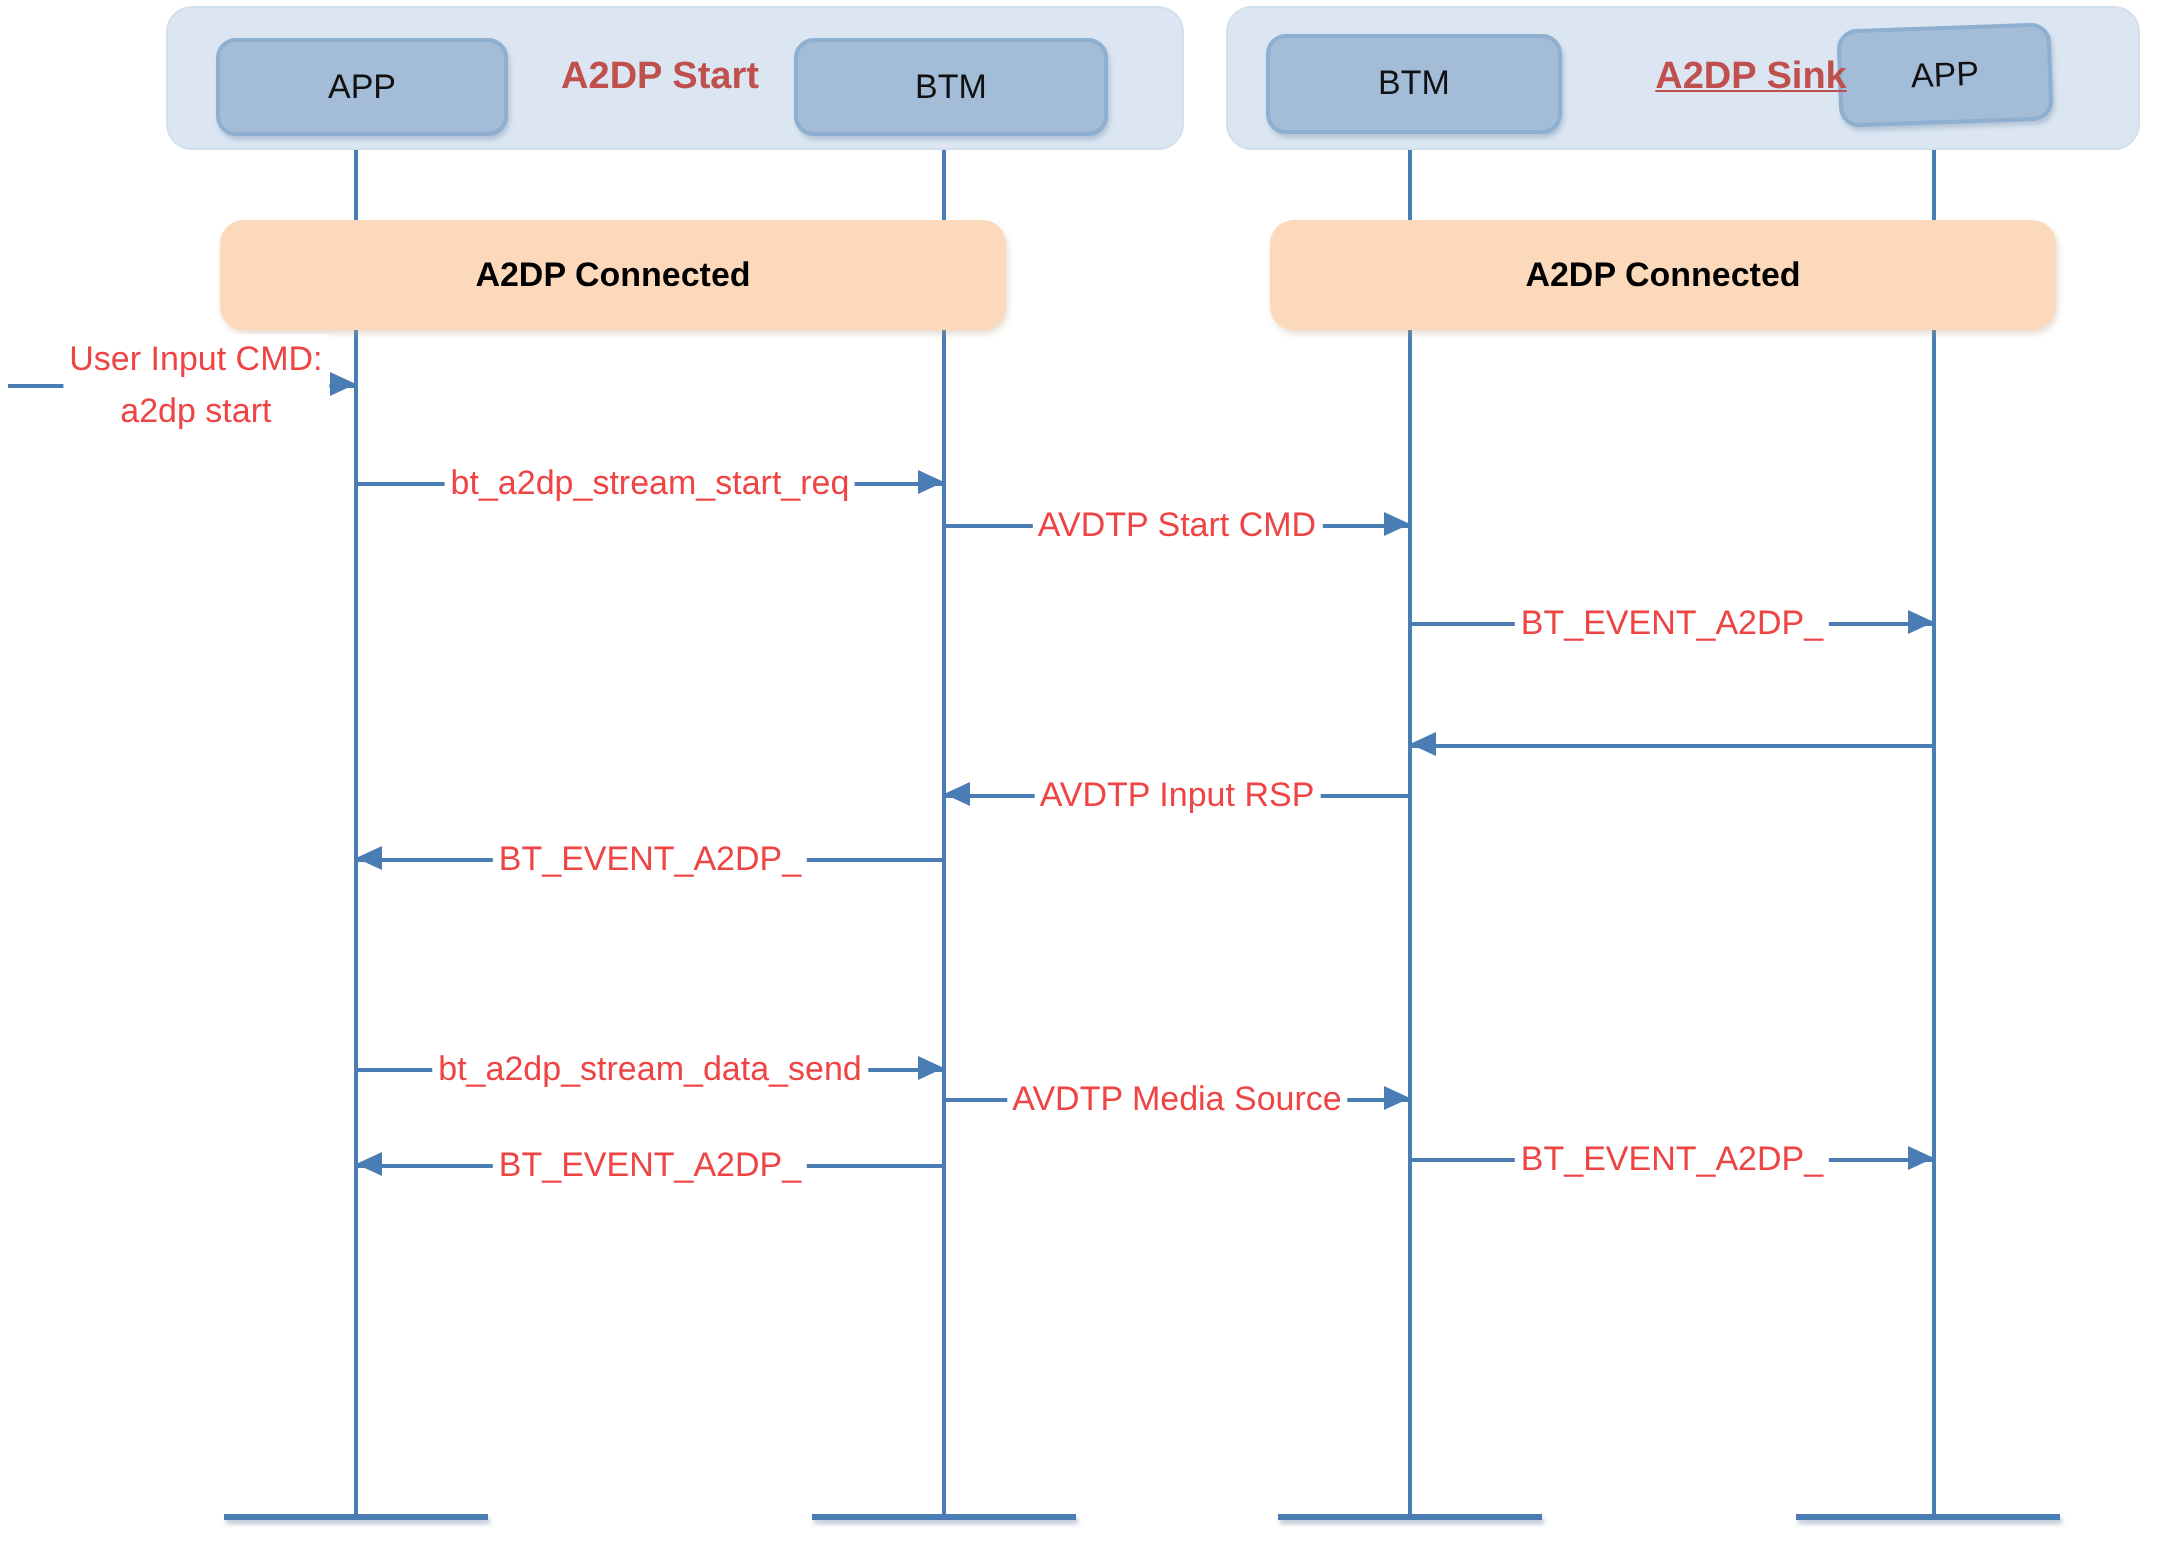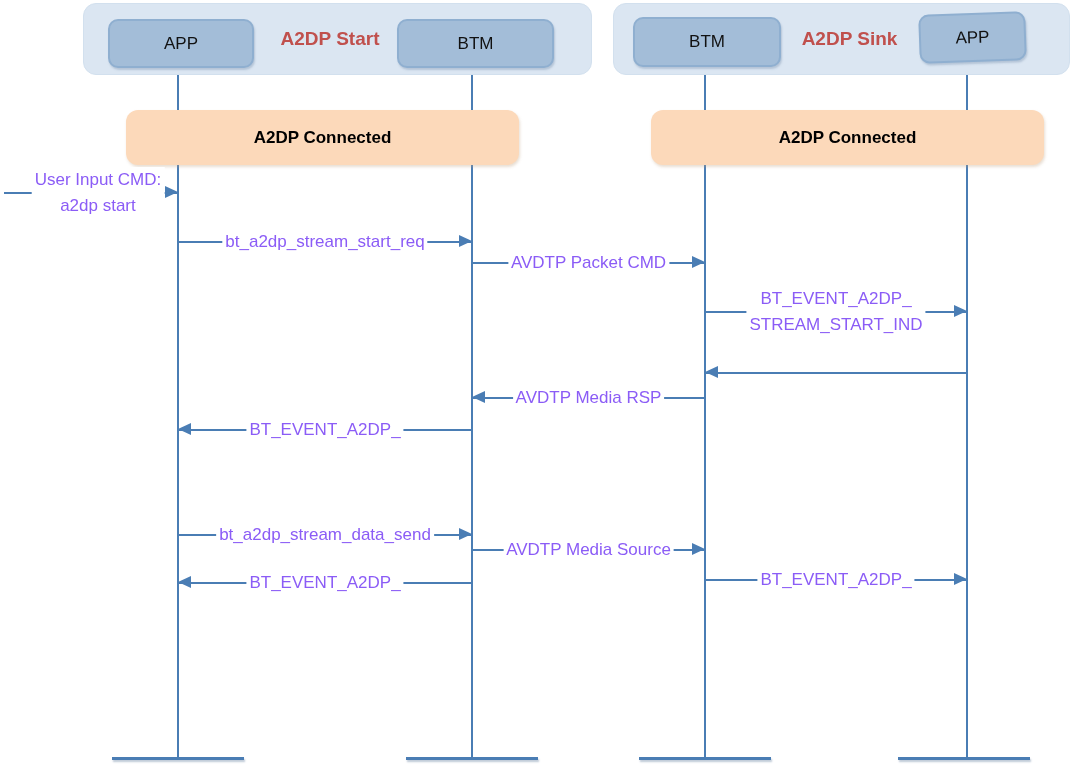--- a/index.html
+++ b/index.html
@@ -36,37 +36,36 @@
     font-size:17px;color:#111;
     box-shadow:1px 2px 2px rgba(110,135,165,.35);
   }
   
   .conn-box{
     position:absolute;top:110px;height:55px;width:393px;
     background:#fcd9ba;border-radius:12px;z-index:4;
     display:flex;align-items:center;justify-content:center;
     font-size:17px;font-weight:bold;color:#000;
     box-shadow:1px 2px 3px rgba(190,160,130,.35);
-    margin-left:16px;
   }
   
   .msg{position:absolute;height:0;z-index:5;}
   .msg .line{
     position:absolute;left:0;right:0;top:-1px;height:2px;background:#4a7db4;
   }
   .msg .arrowhead{
     position:absolute;top:-7px;width:0;height:0;
     border-top:6px solid transparent;border-bottom:6px solid transparent;
   }
   .msg.dir-right .arrowhead{right:0;border-left:13px solid #4a7db4;}
   .msg.dir-left  .arrowhead{left:0;border-right:13px solid #4a7db4;}
   .msg .lbl{
     position:absolute;left:50%;top:0;transform:translate(-50%,-50%);
     background:#ffffff;padding:0 3px;text-align:center;white-space:nowrap;
-    font-size:17px;color:#8b5cf6;line-height:26px;
+    font-size:17px;color:#ef4444;line-height:26px;
   }
   .msg .lbl .ln{display:block;}
 </style>
 </head>
 <body>
 
 <div id="canvas">
 
   <div class="lifeline" style="left:177px;top:64px;height:694px;"></div>
   <div class="lifeline" style="left:471px;top:64px;height:694px;"></div>
@@ -81,21 +80,21 @@
   <div class="group-box" style="left:83px;width:507px;"></div>
   <div class="group-title" style="left:255px;width:150px;">A2DP Start</div>
   <div class="node-box" style="left:108px;top:19px;width:142px;height:45px;">
     <span>APP</span>
   </div>
   <div class="node-box" style="left:397px;top:19px;width:153px;height:45px;">
     <span>BTM</span>
   </div>
 
   <div class="group-box" style="left:613px;width:455px;"></div>
-  <div class="group-title" style="left:782px;width:135px;">A2DP Sink</div>
+  <div class="group-title" style="left:808px;width:135px;text-decoration:underline;">A2DP Sink</div>
   <div class="node-box" style="left:633px;top:17px;width:144px;height:46px;">
     <span>BTM</span>
   </div>
   <div class="node-box" style="left:919px;top:13px;width:103px;height:45px;transform:rotate(-2deg);">
     <span>APP</span>
   </div>
 
   <div class="conn-box" style="left:110px;">
     <span>A2DP Connected</span>
   </div>
@@ -117,45 +116,44 @@
     <div class="arrowhead"></div>
     <div class="lbl">
       <span class="ln">bt_a2dp_stream_start_req</span>
     </div>
   </div>
 
   <div class="msg dir-right" style="left:472px;top:263px;width:233px;">
     <div class="line"></div>
     <div class="arrowhead"></div>
     <div class="lbl">
-      <span class="ln">AVDTP Packet CMD</span>
+      <span class="ln">AVDTP Start CMD</span>
     </div>
   </div>
 
   <div class="msg dir-right" style="left:705px;top:312px;width:262px;">
     <div class="line"></div>
     <div class="arrowhead"></div>
     <div class="lbl">
       <span class="ln">BT_EVENT_A2DP_</span>
-      <span class="ln">STREAM_START_IND</span>
     </div>
   </div>
 
   <div class="msg dir-left" style="left:705px;top:373px;width:262px;">
     <div class="line"></div>
     <div class="arrowhead"></div>
     <div class="lbl">
     </div>
   </div>
 
   <div class="msg dir-left" style="left:472px;top:398px;width:233px;">
     <div class="line"></div>
     <div class="arrowhead"></div>
     <div class="lbl">
-      <span class="ln">AVDTP Media RSP</span>
+      <span class="ln">AVDTP Input RSP</span>
     </div>
   </div>
 
   <div class="msg dir-left" style="left:178px;top:430px;width:294px;">
     <div class="line"></div>
     <div class="arrowhead"></div>
     <div class="lbl">
       <span class="ln">BT_EVENT_A2DP_</span>
     </div>
   </div>

